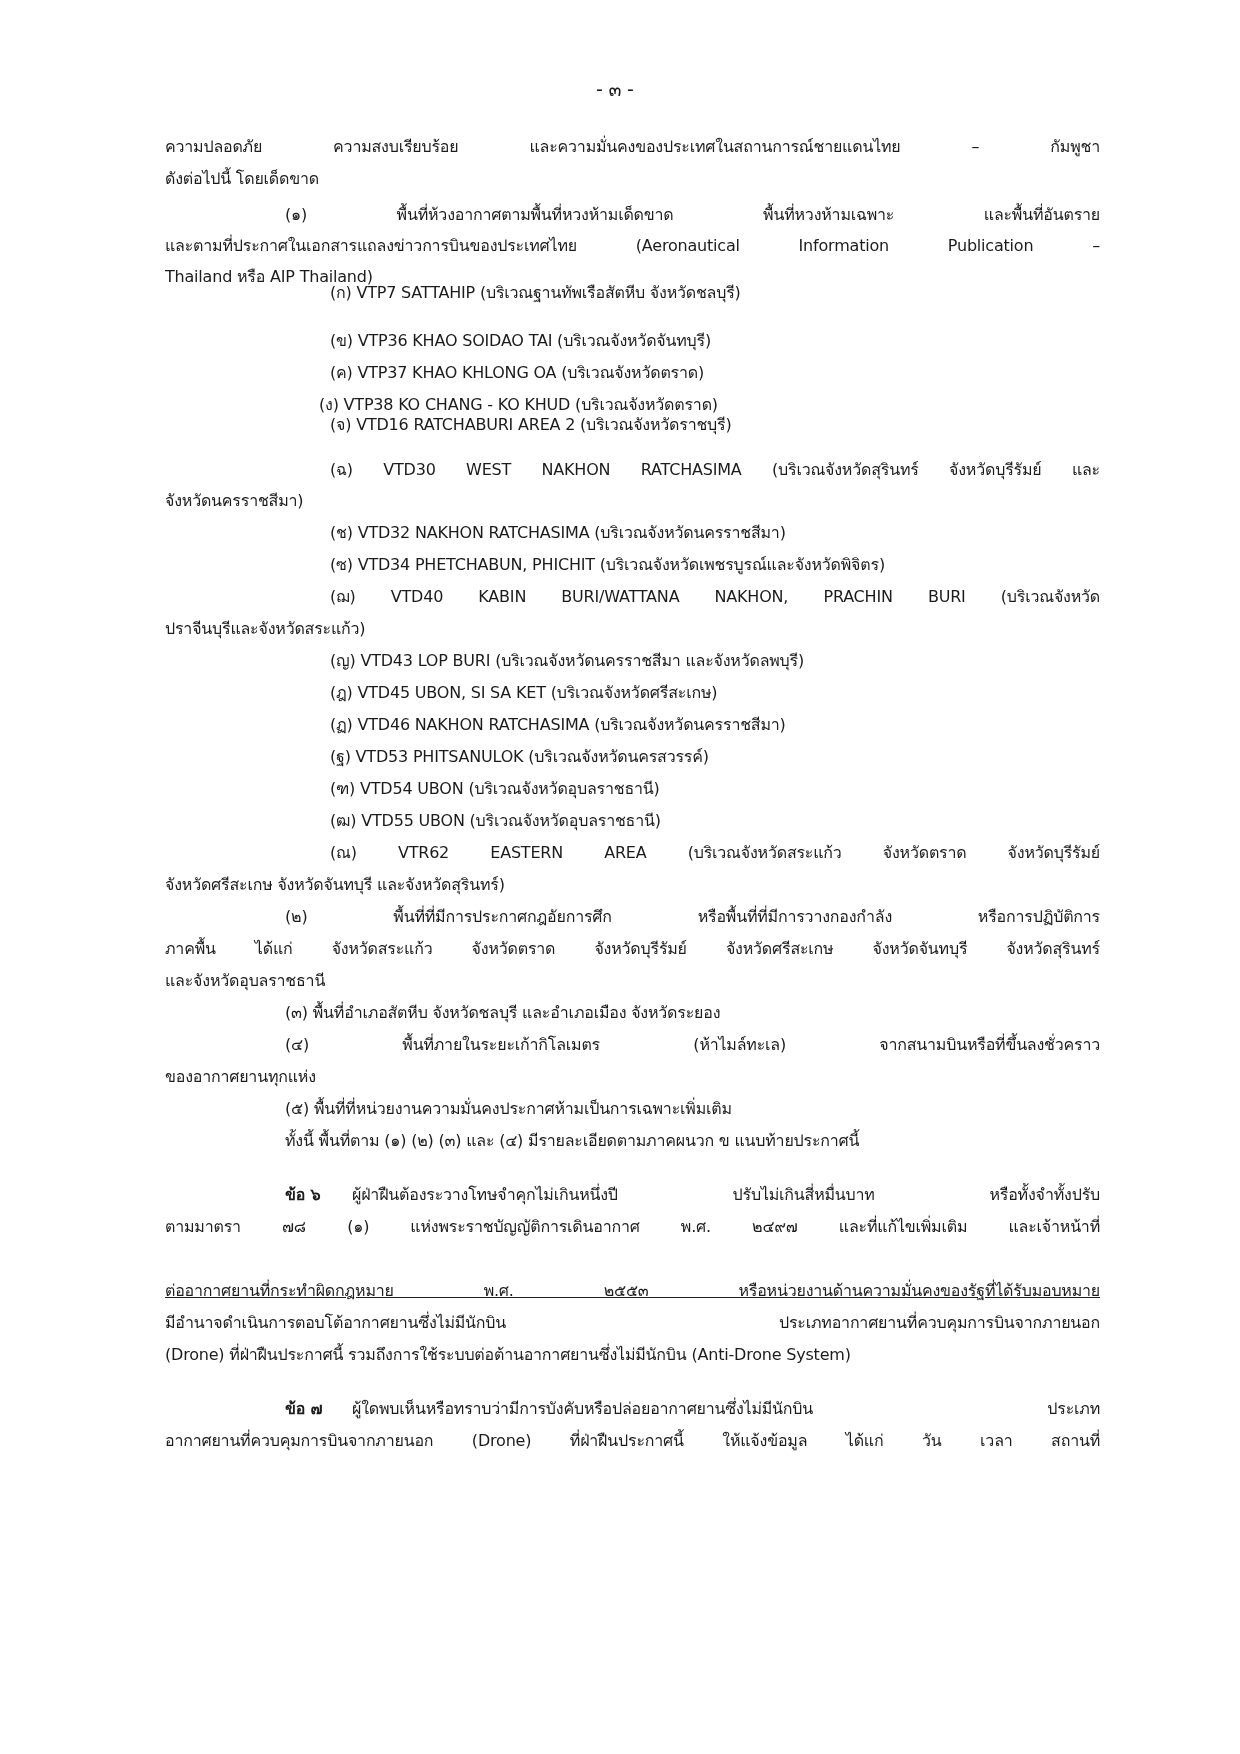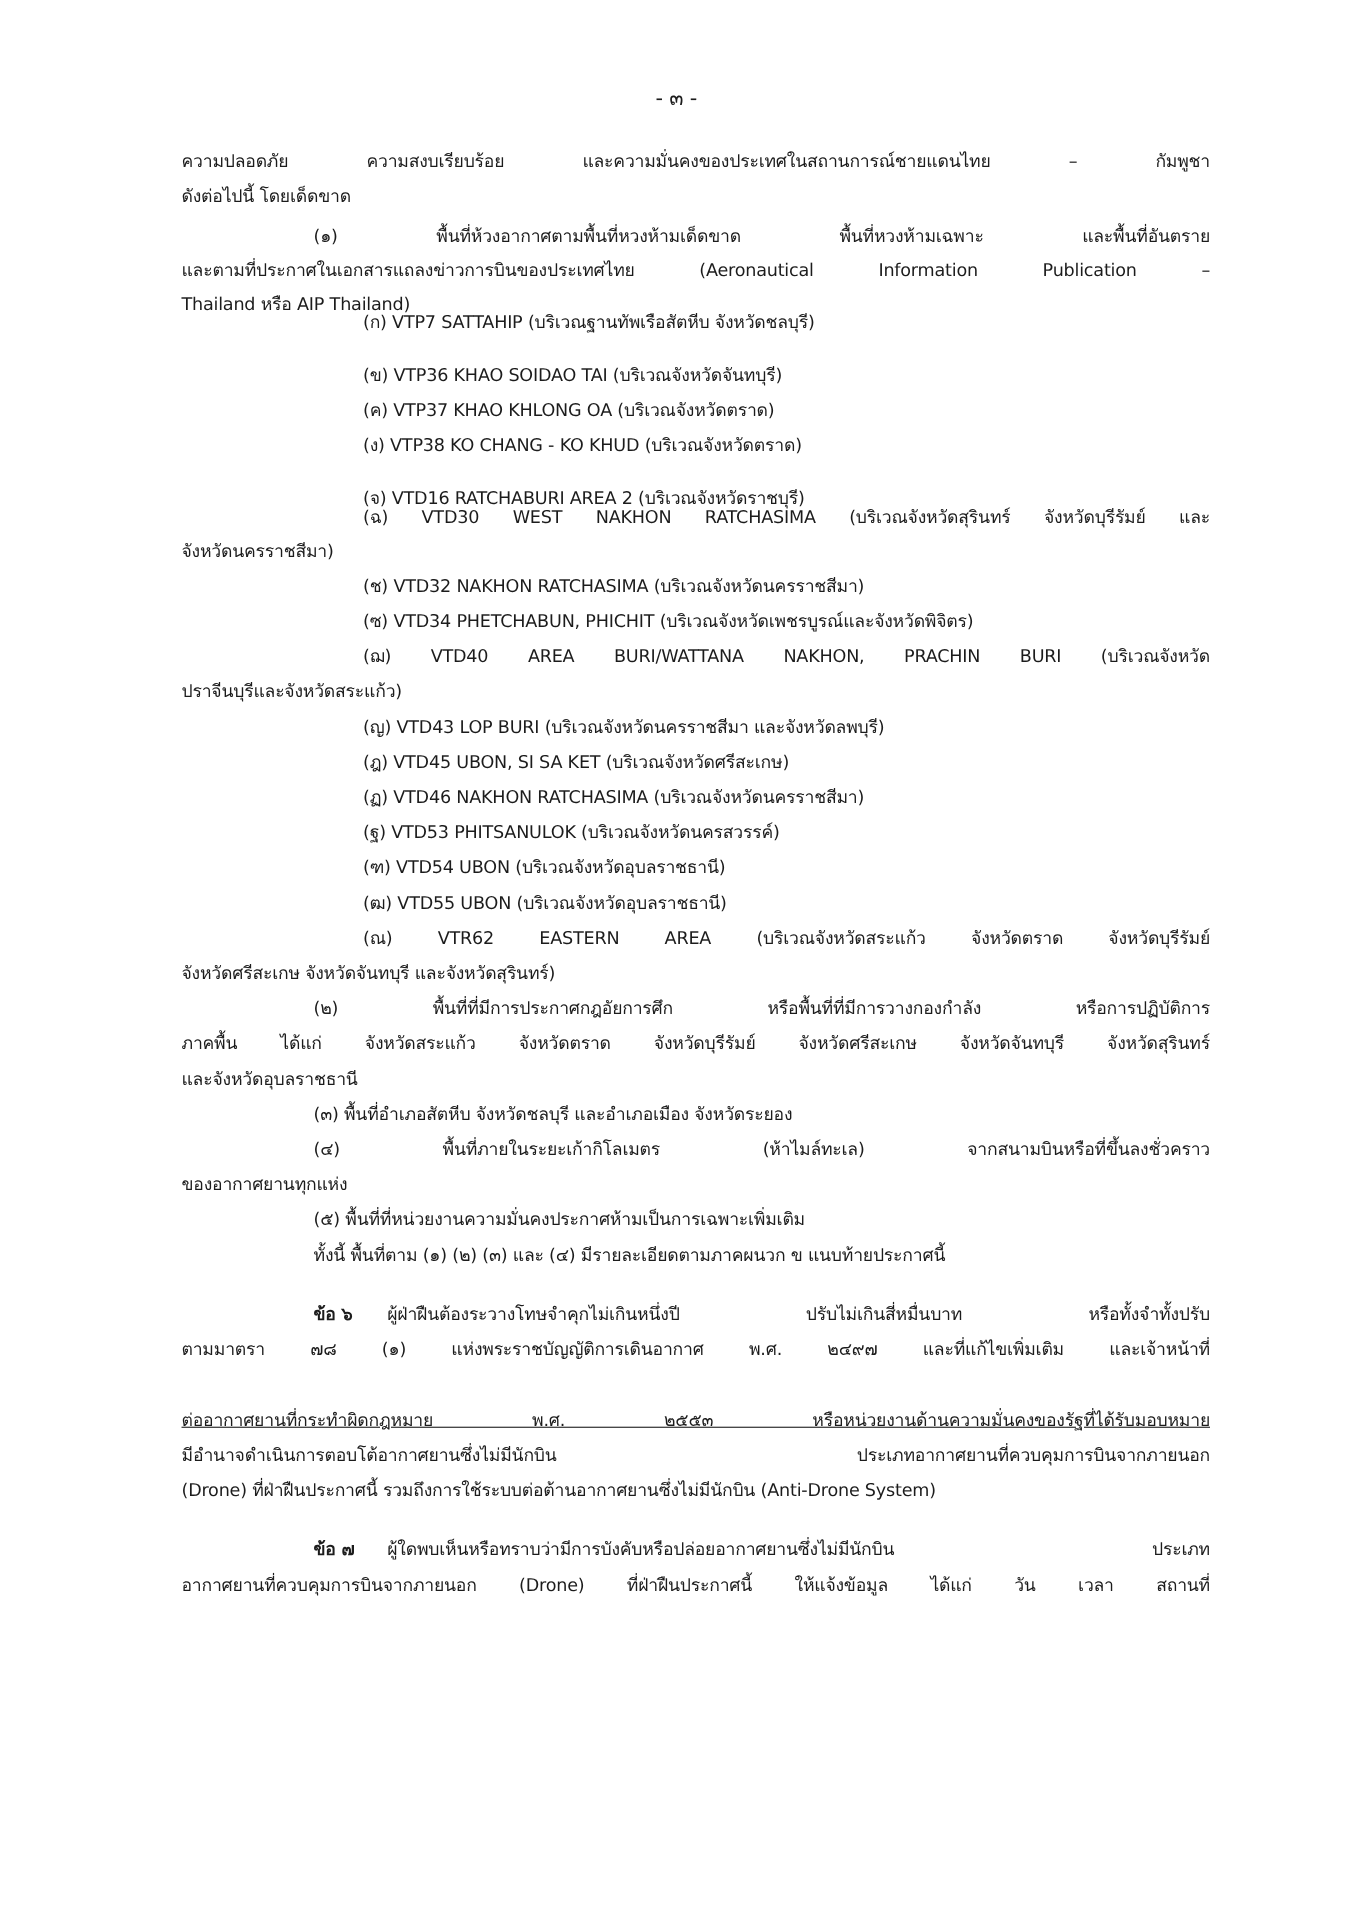--- a/index.html
+++ b/index.html
@@ -27,27 +27,27 @@
   <div class="line just" style="left:165px; top:130px; width:935px;">ความปลอดภัย ความสงบเรียบร้อย และความมั่นคงของประเทศในสถานการณ์ชายแดนไทย – กัมพูชา</div>
   <div class="line" style="left:165px; top:162px;">ดังต่อไปนี้ โดยเด็ดขาด</div>
 
   <div class="line just" style="left:285px; top:198px; width:815px;">(๑) พื้นที่ห้วงอากาศตามพื้นที่หวงห้ามเด็ดขาด พื้นที่หวงห้ามเฉพาะ และพื้นที่อันตราย</div>
   <div class="line just" style="left:165px; top:229px; width:935px;">และตามที่ประกาศในเอกสารแถลงข่าวการบินของประเทศไทย (Aeronautical Information Publication –</div>
   <div class="line" style="left:165px; top:260px;">Thailand หรือ AIP Thailand)</div>
 
   <div class="line" style="left:330px; top:276px;">(ก) VTP7 SATTAHIP (บริเวณฐานทัพเรือสัตหีบ จังหวัดชลบุรี)</div>
   <div class="line" style="left:330px; top:324px;">(ข) VTP36 KHAO SOIDAO TAI (บริเวณจังหวัดจันทบุรี)</div>
   <div class="line" style="left:330px; top:356px;">(ค) VTP37 KHAO KHLONG OA (บริเวณจังหวัดตราด)</div>
-  <div class="line" style="left:330px; top:388px;">(ง) VTP38 KO CHANG - KO KHUD (บริเวณจังหวัดตราด)</div>
-  <div class="line" style="left:330px; top:436px;">(จ) VTD16 RATCHABURI AREA 2 (บริเวณจังหวัดราชบุรี)</div>
+  <div class="line" style="left:319px; top:388px;">(ง) VTP38 KO CHANG - KO KHUD (บริเวณจังหวัดตราด)</div>
+  <div class="line" style="left:330px; top:408px;">(จ) VTD16 RATCHABURI AREA 2 (บริเวณจังหวัดราชบุรี)</div>
   <div class="line just" style="left:330px; top:453px; width:770px;">(ฉ) VTD30 WEST NAKHON RATCHASIMA (บริเวณจังหวัดสุรินทร์ จังหวัดบุรีรัมย์ และ</div>
   <div class="line" style="left:165px; top:484px;">จังหวัดนครราชสีมา)</div>
   <div class="line" style="left:330px; top:516px;">(ช) VTD32 NAKHON RATCHASIMA (บริเวณจังหวัดนครราชสีมา)</div>
   <div class="line" style="left:330px; top:548px;">(ซ) VTD34 PHETCHABUN, PHICHIT (บริเวณจังหวัดเพชรบูรณ์และจังหวัดพิจิตร)</div>
-  <div class="line just" style="left:330px; top:580px; width:770px;">(ฌ) VTD40 AREA BURI/WATTANA NAKHON, PRACHIN BURI (บริเวณจังหวัด</div>
+  <div class="line just" style="left:330px; top:580px; width:770px;">(ฌ) VTD40 KABIN BURI/WATTANA NAKHON, PRACHIN BURI (บริเวณจังหวัด</div>
   <div class="line" style="left:165px; top:612px;">ปราจีนบุรีและจังหวัดสระแก้ว)</div>
   <div class="line" style="left:330px; top:644px;">(ญ) VTD43 LOP BURI (บริเวณจังหวัดนครราชสีมา และจังหวัดลพบุรี)</div>
   <div class="line" style="left:330px; top:676px;">(ฎ) VTD45 UBON, SI SA KET (บริเวณจังหวัดศรีสะเกษ)</div>
   <div class="line" style="left:330px; top:708px;">(ฏ) VTD46 NAKHON RATCHASIMA (บริเวณจังหวัดนครราชสีมา)</div>
   <div class="line" style="left:330px; top:740px;">(ฐ) VTD53 PHITSANULOK (บริเวณจังหวัดนครสวรรค์)</div>
   <div class="line" style="left:330px; top:772px;">(ฑ) VTD54 UBON (บริเวณจังหวัดอุบลราชธานี)</div>
   <div class="line" style="left:330px; top:804px;">(ฒ) VTD55 UBON (บริเวณจังหวัดอุบลราชธานี)</div>
   <div class="line just" style="left:330px; top:836px; width:770px;">(ณ) VTR62 EASTERN AREA (บริเวณจังหวัดสระแก้ว จังหวัดตราด จังหวัดบุรีรัมย์</div>
   <div class="line" style="left:165px; top:868px;">จังหวัดศรีสะเกษ จังหวัดจันทบุรี และจังหวัดสุรินทร์)</div>
 

